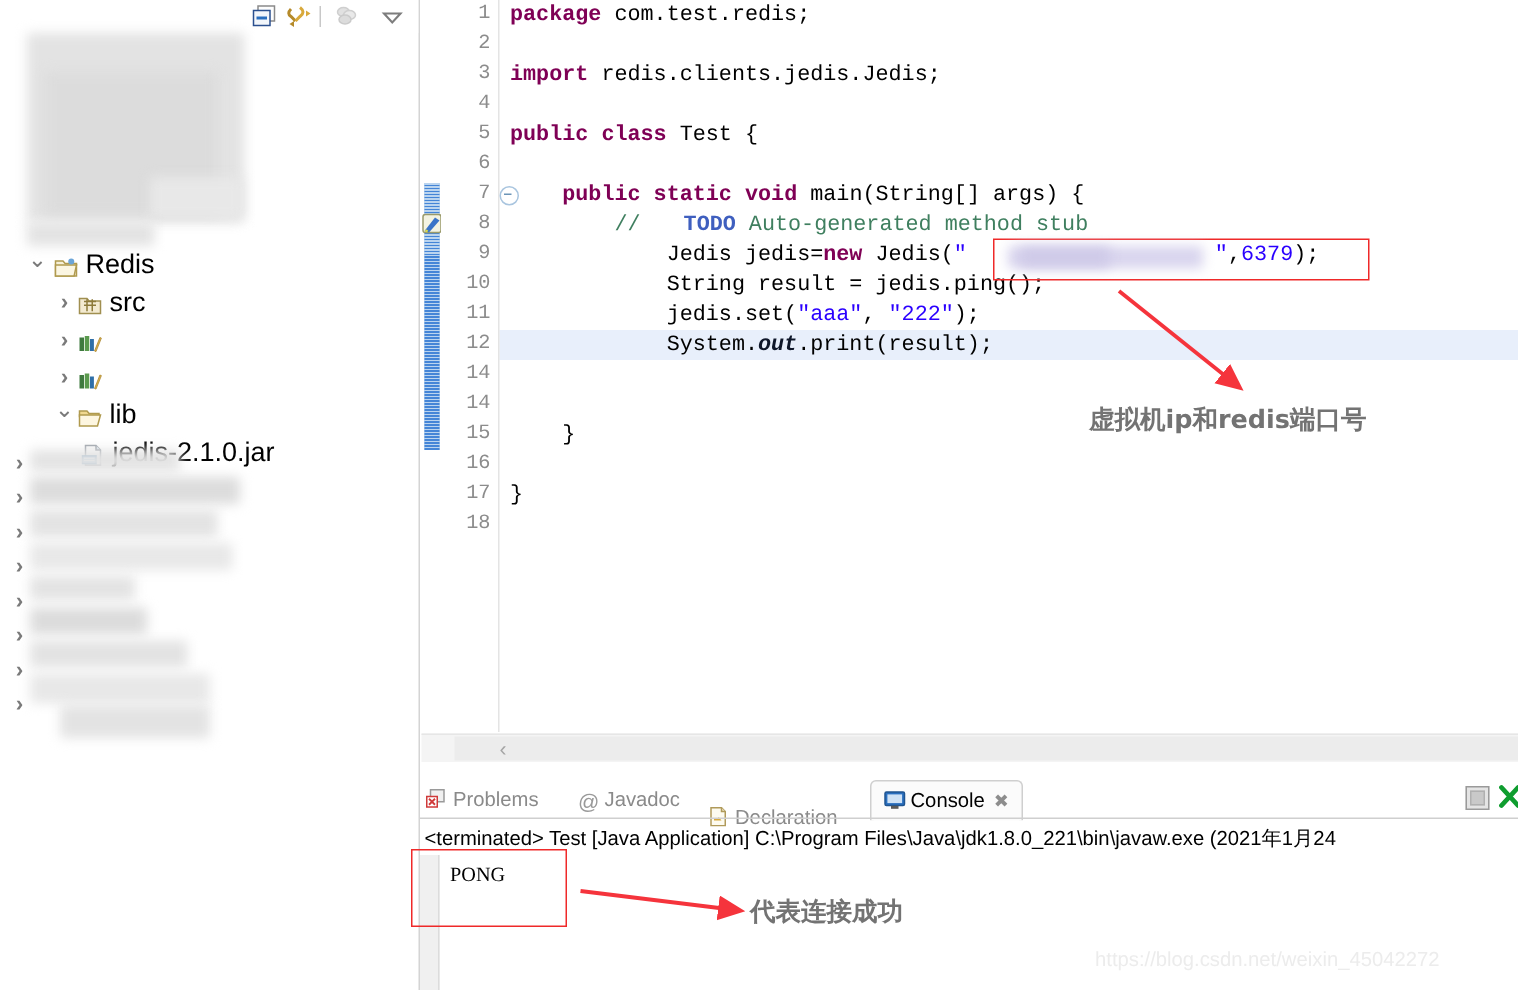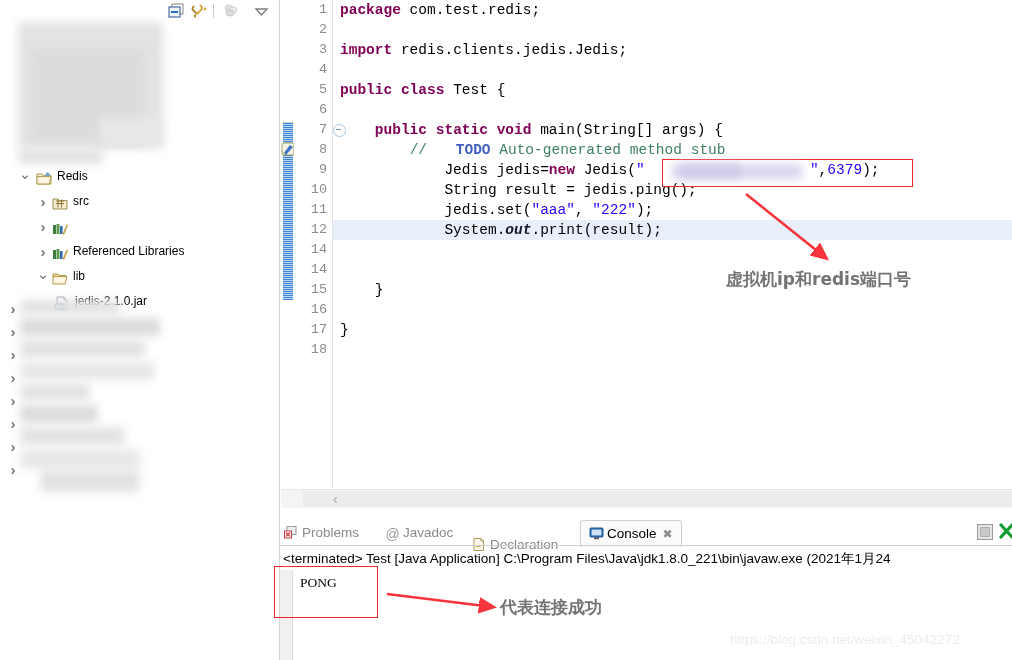--- a/index.html
+++ b/index.html
@@ -37,21 +37,21 @@
   }
   .trow{
     position:relative;height:25px;line-height:25px;white-space:nowrap;
   }
   .chev{
     position:absolute;display:inline-block;width:14px;text-align:center;
     color:#7a7a7a;font-size:11px;line-height:25px;
   }
   .chev.open:before{content:"\2304";position:relative;top:-3px;font-size:15px;}
   .chev.closed:before{content:"\203A";font-size:15px;font-weight:bold;}
-  .tlabel{position:absolute;line-height:25px;font-size:12px;color:#000;}
+  .tlabel{position:absolute;line-height:25px;font-size:18px;color:#000;}
   .tlabel .dim{color:#8a7f6a;}
   .ticon{position:absolute;top:5px;width:16px;height:15px;}
 
   
   .blur{
     position:absolute;
     background:#e3e3e3;
     filter:blur(4px);
     border-radius:2px;
   }
@@ -278,21 +278,20 @@
       <div class="trow" style="top:217px;position:absolute;width:279px;">
         <span class="chev closed" style="left:36px;"></span>
         <span class="ticon" style="left:52px;">
           <svg width="16" height="15" viewBox="0 0 16 15">
             <rect x="1" y="4" width="3" height="9" fill="#3f7a3f"></rect>
             <rect x="4.5" y="3" width="3" height="10" fill="#5a9a4e"></rect>
             <rect x="8" y="5" width="2.6" height="8" fill="#2f6fa8"></rect>
             <path d="M11 13 l3.6 -9 l1 0.4 l-3.6 9 z" fill="#e0b44c" stroke="#a8842e" stroke-width=".5"></path>
           </svg>
         </span>
-        <span class="tlabel" style="left:73px;">Referenced Libraries</span>
       </div>
 
       <div class="trow" style="top:242px;position:absolute;width:279px;">
         <span class="chev open" style="left:36px;"></span>
         <span class="ticon" style="left:52px;">
           <svg width="16" height="15" viewBox="0 0 16 15">
             <path d="M1 3 h5 l1.4 1.6 H14 v2 H1 z" fill="#f0d890" stroke="#b09a4e"></path>
             <path d="M1 5.6 h14 l-2 7.4 H1 z" fill="#fdf6e0" stroke="#b09a4e"></path>
           </svg>
         </span>

